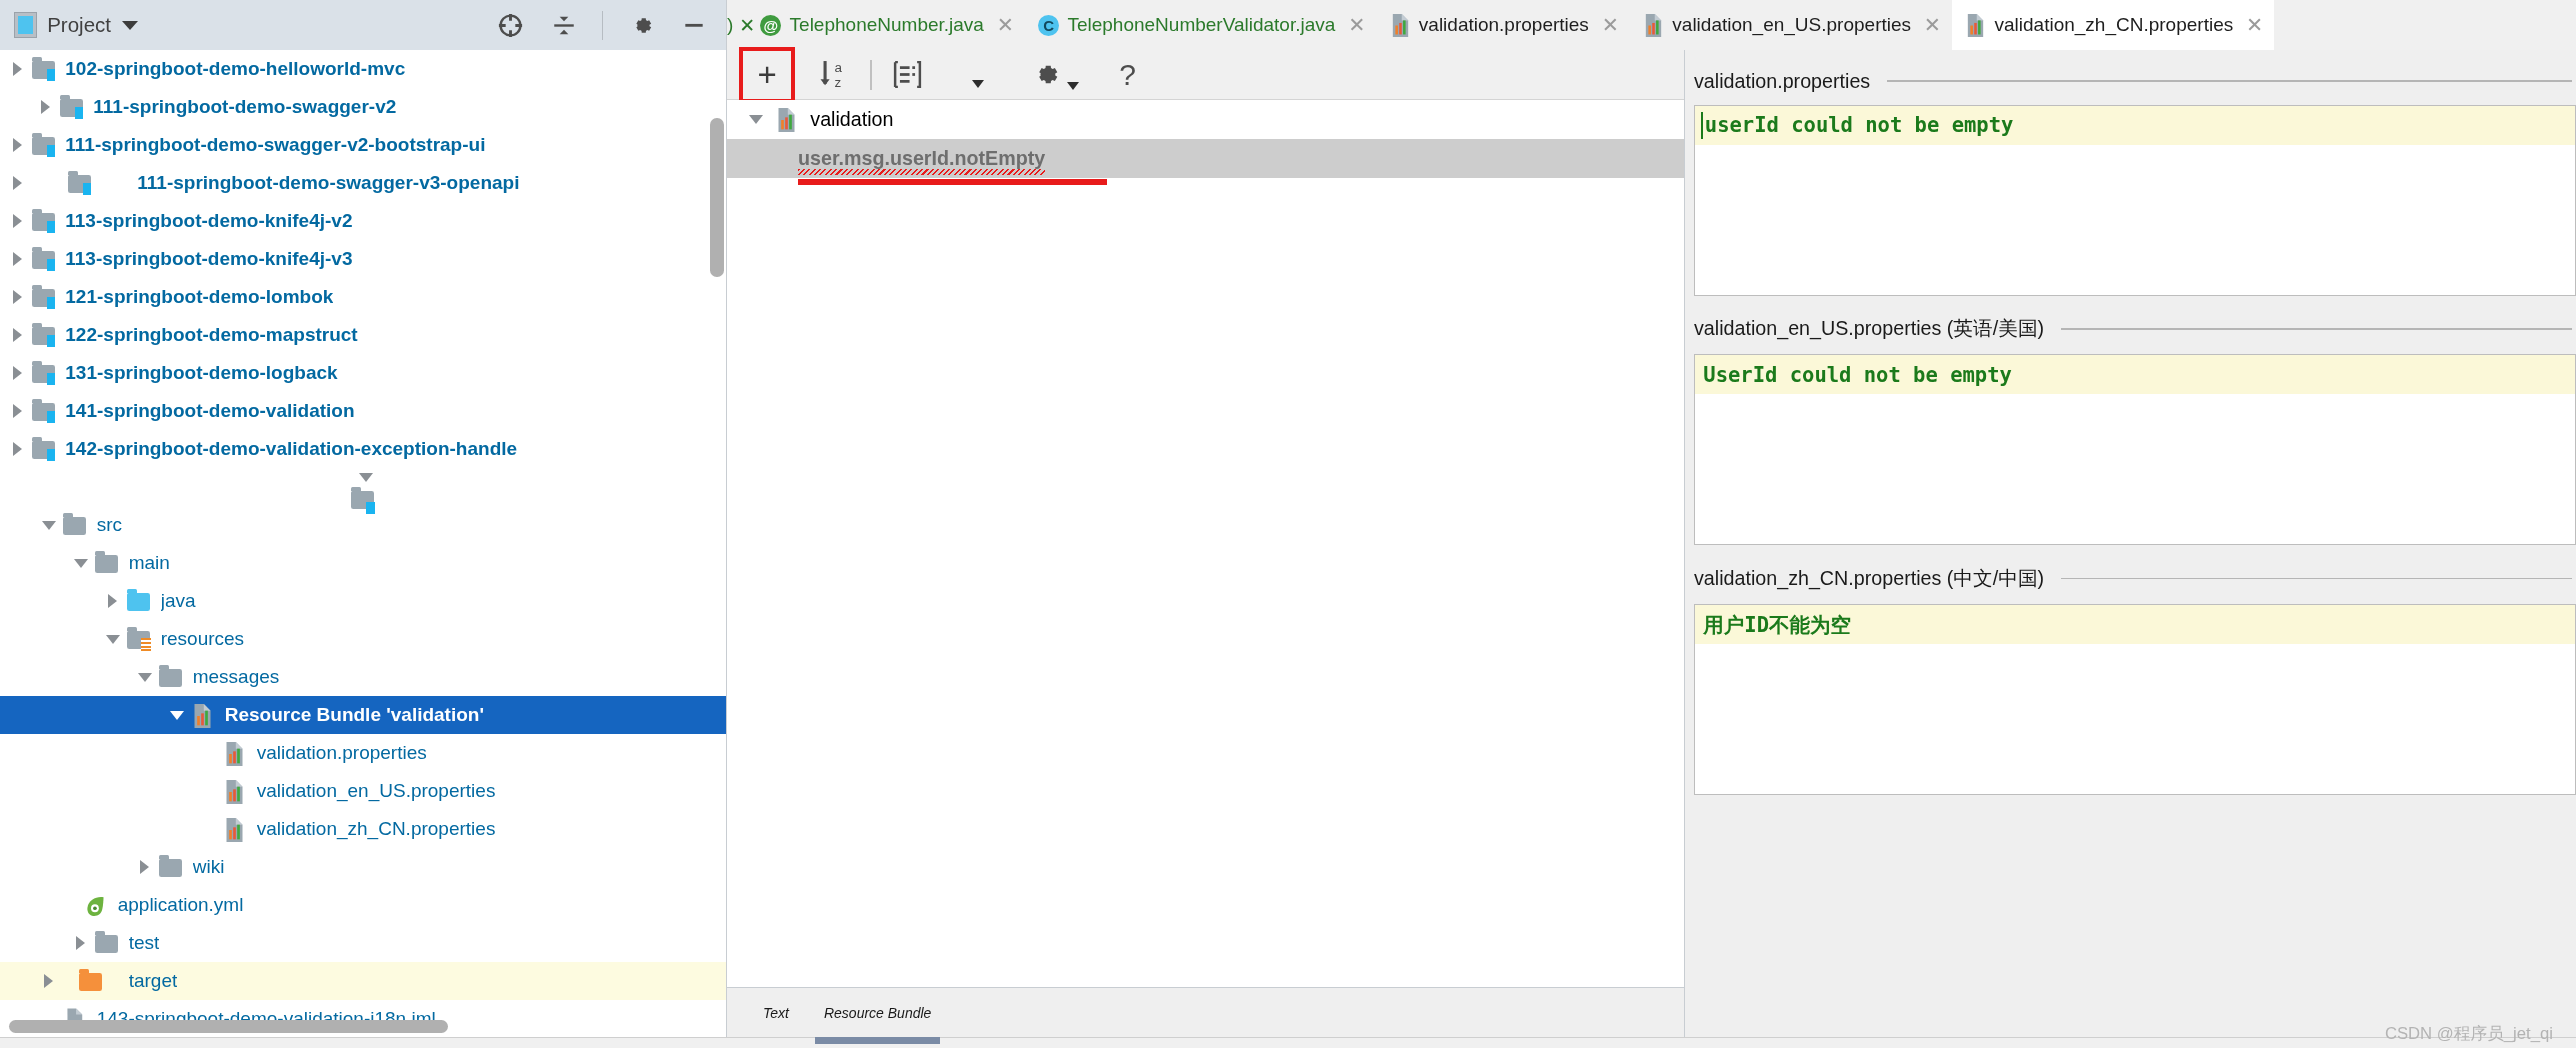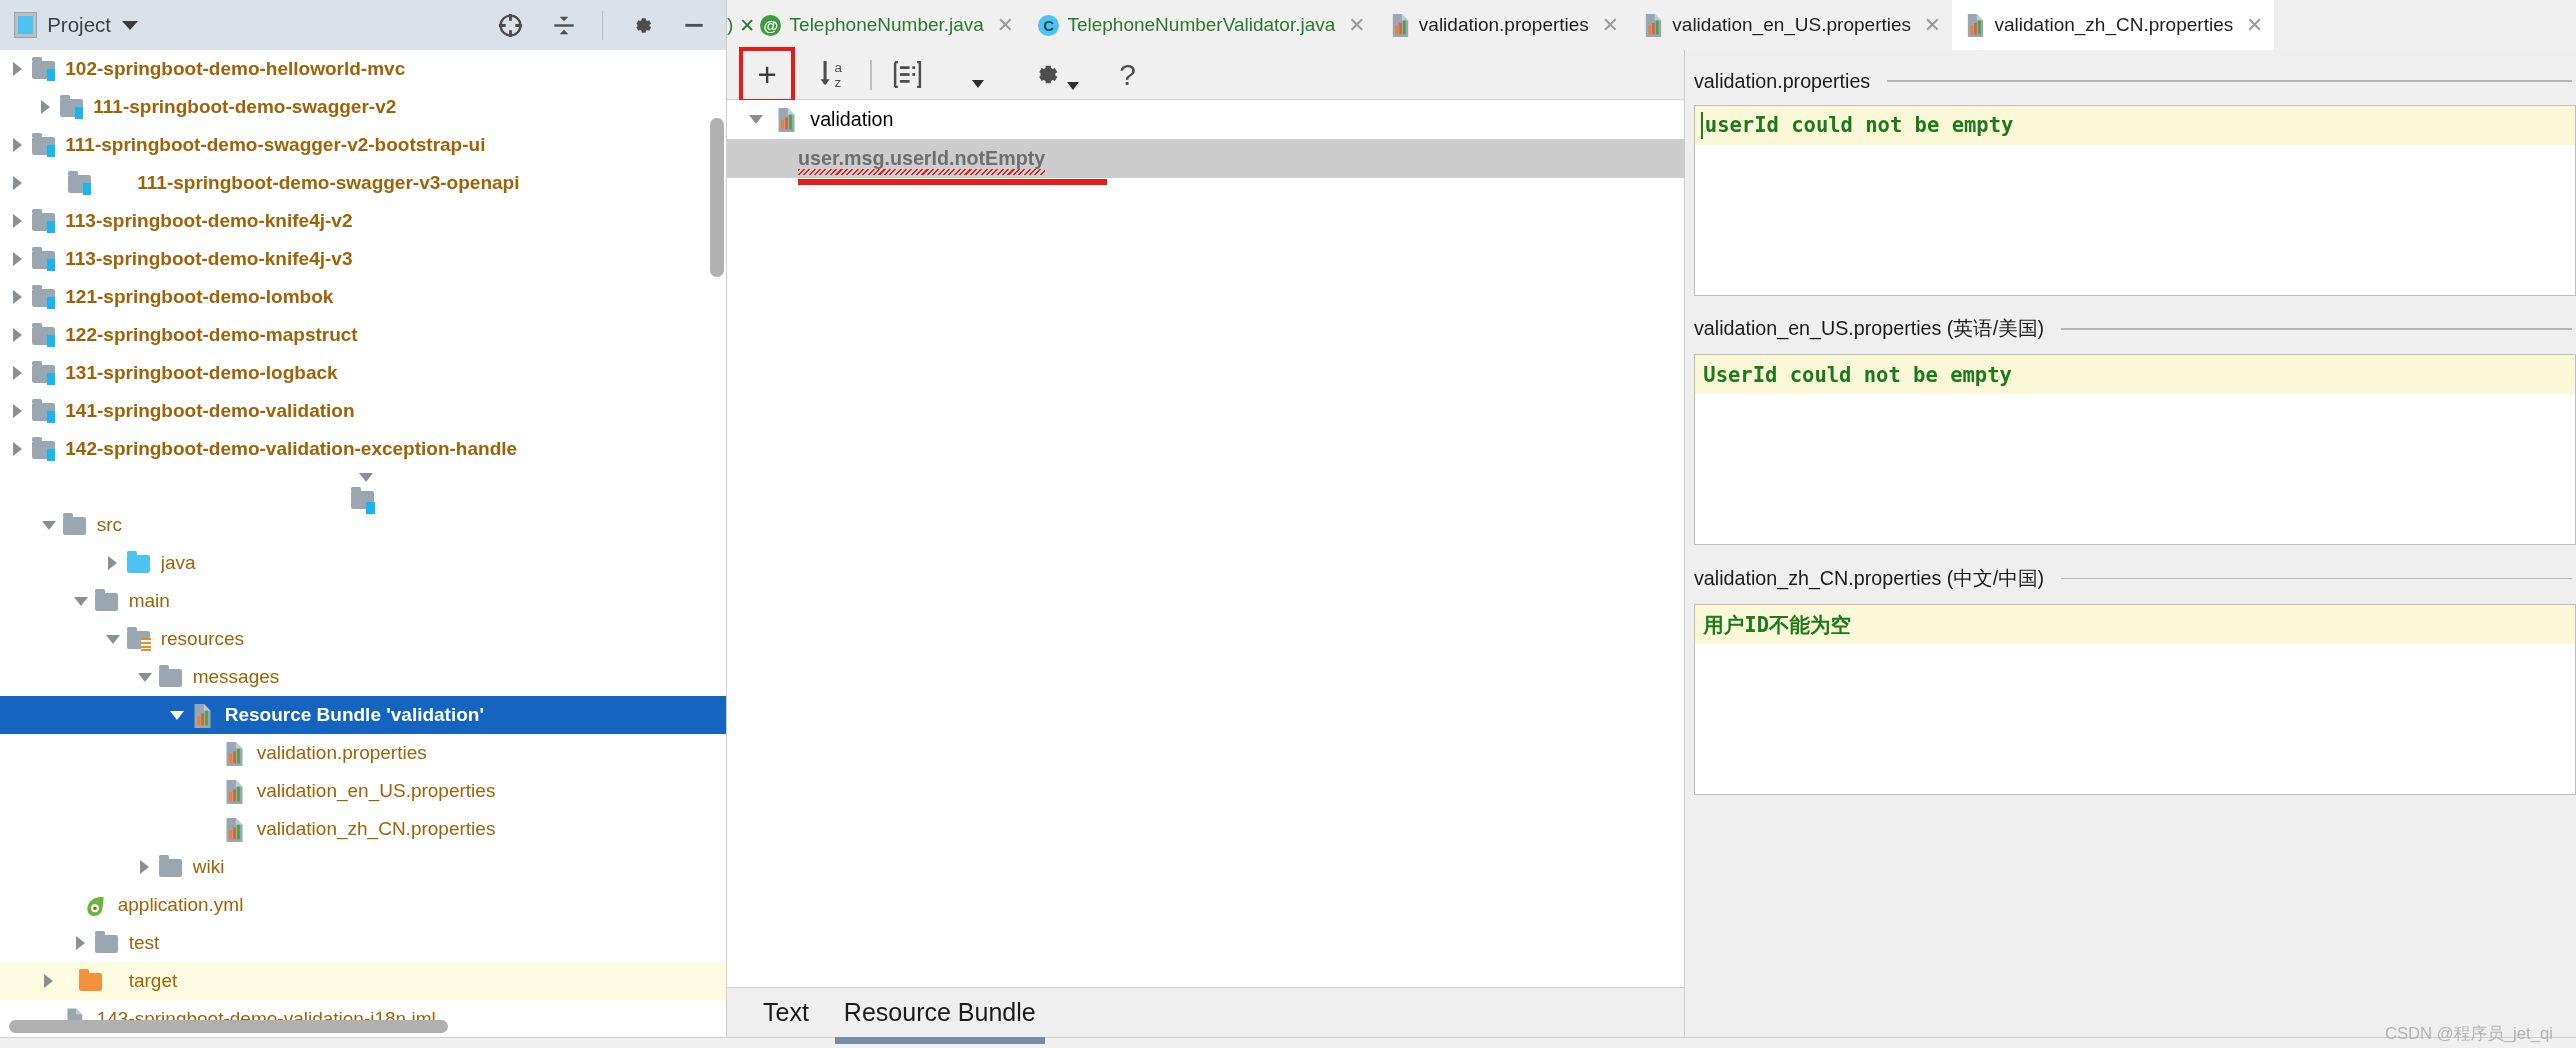--- a/index.html
+++ b/index.html
@@ -61,21 +61,21 @@
   
   .tree-pane {
     width: 727px; flex: 0 0 727px; background: #ffffff;
     border-right: 0.8px solid #c8cdd2;
     position: relative; overflow: hidden;
     display: flex; flex-direction: column;
   }
   .tree-scroll { flex: 1; overflow: hidden; position: relative; }
   .trow {
     display: flex; align-items: center; height: 38px;
-    font-size: 19px; color: #a16207; white-space: nowrap; padding-right: 6px;
+    font-size: 19px; color: #0369a1; white-space: nowrap; padding-right: 6px;
   }
   .trow.sel { background: #1565c0; color: #ffffff; }
   .trow.excl { background: #fdfbe0; gap: 16px; }
   .trow.bold { font-weight: bold; }
   .arrow {
     width: 19.7px; flex: 0 0 19.7px; display: flex; align-items: center; justify-content: center;
     margin-right: 3px;
   }
   .arrow.right { }
   .arrow.right i { width:0;height:0;border-top:7.6px solid transparent;border-bottom:7.6px solid transparent;border-left:9.8px solid #8a8f94; display:block;}
@@ -120,21 +120,21 @@
     content: ""; position: absolute; left: 0; right: 0; bottom: -4.5px; height: 5.3px;
     background:
       repeating-linear-gradient(135deg,#e81b1b 0 1.5px,transparent 1.5px 3.8px);
   }
   .red-bar { position: absolute; height: 6px; background: #e81b1b; }
 
   .mid-tabs {
     height: 50px; flex: 0 0 50px; background: #efefef; border-top: 0.8px solid #c8cdd2;
     display: flex; align-items: center; padding-left: 36px; gap: 35px;
   }
-  .mtab { font-size: 25px; color: #1a1a1a; position: relative; height: 68px; display:flex; align-items:center;}
+  .mtab { font-size: 14px; color: #1a1a1a; position: relative; height: 68px; display:flex; align-items:center;font-style:italic;}
   .mtab.active:after { content:""; position:absolute; left:-9px; right:-9px; bottom: 3px; height: 6.8px; background: #7a8ba5; }
 
   
   .right-pane { flex: 1; background: #efefef; display: flex; flex-direction: column; padding: 0 0 0 0; min-width: 0;}
   .loc-block { padding: 0 0 0 0; }
   .loc-head { display: flex; align-items: center; gap: 16.7px; padding: 19.7px 0 12px 9px; }
   .loc-title { font-size: 19.7px; color: #1a1a1a; white-space: nowrap; }
   .loc-line { flex: 1; height: 1.5px; background: #b5b5b5; margin-right: 4.5px; }
   .loc-editor {
     margin: 0 0 0 9px; background: #ffffff; border: 0.8px solid #bdbdbd;
@@ -385,37 +385,37 @@
           </div>
           <div class="trow" style="padding-left: 39px;">
             <span class="arrow down">
               <i></i>
             </span>
             <span class="ficon">
               <span class="fld"></span>
             </span>
             <span class="tlabel">src</span>
           </div>
-          <div class="trow" style="padding-left: 103px;">
-            <span class="arrow right">
-              <i></i>
-            </span>
-            <span class="ficon">
-              <span class="fld blue"></span>
-            </span>
-            <span class="tlabel">java</span>
-          </div>
           <div class="trow" style="padding-left: 71px;">
             <span class="arrow down">
               <i></i>
             </span>
             <span class="ficon">
               <span class="fld"></span>
             </span>
             <span class="tlabel">main</span>
+          </div>
+          <div class="trow" style="padding-left: 103px;">
+            <span class="arrow right">
+              <i></i>
+            </span>
+            <span class="ficon">
+              <span class="fld blue"></span>
+            </span>
+            <span class="tlabel">java</span>
           </div>
           <div class="trow" style="padding-left: 103px;">
             <span class="arrow down">
               <i></i>
             </span>
             <span class="ficon">
               <span class="fld"></span>
               <span class="badge-res"></span>
             </span>
             <span class="tlabel">resources</span>

